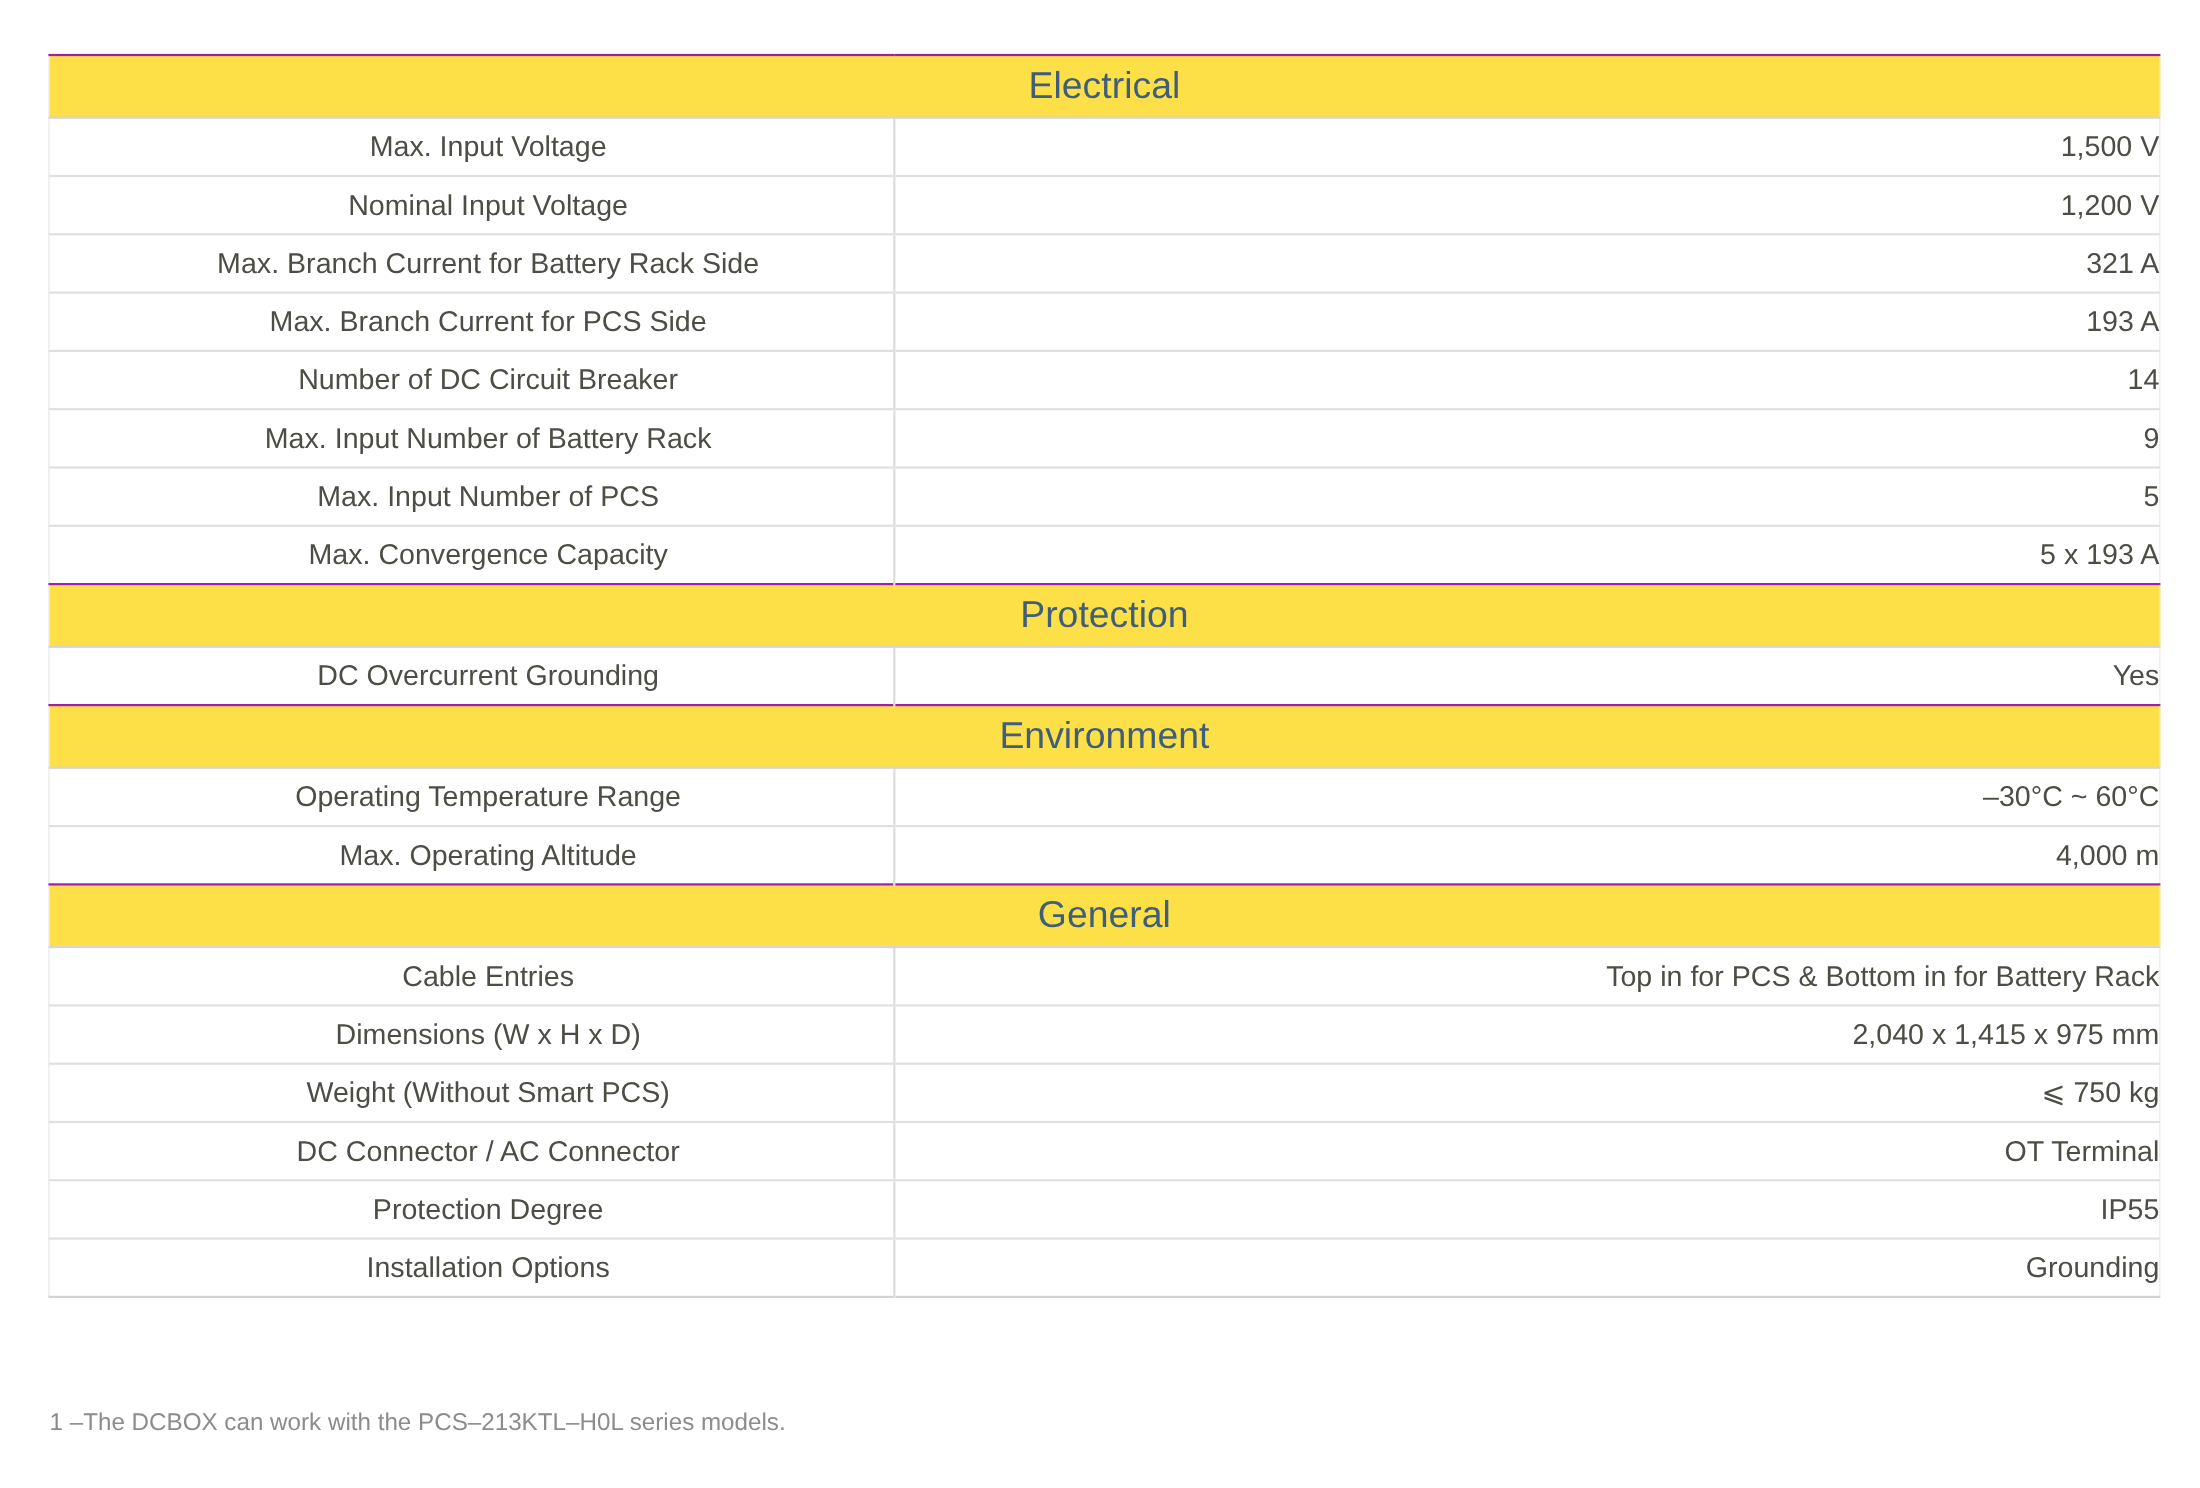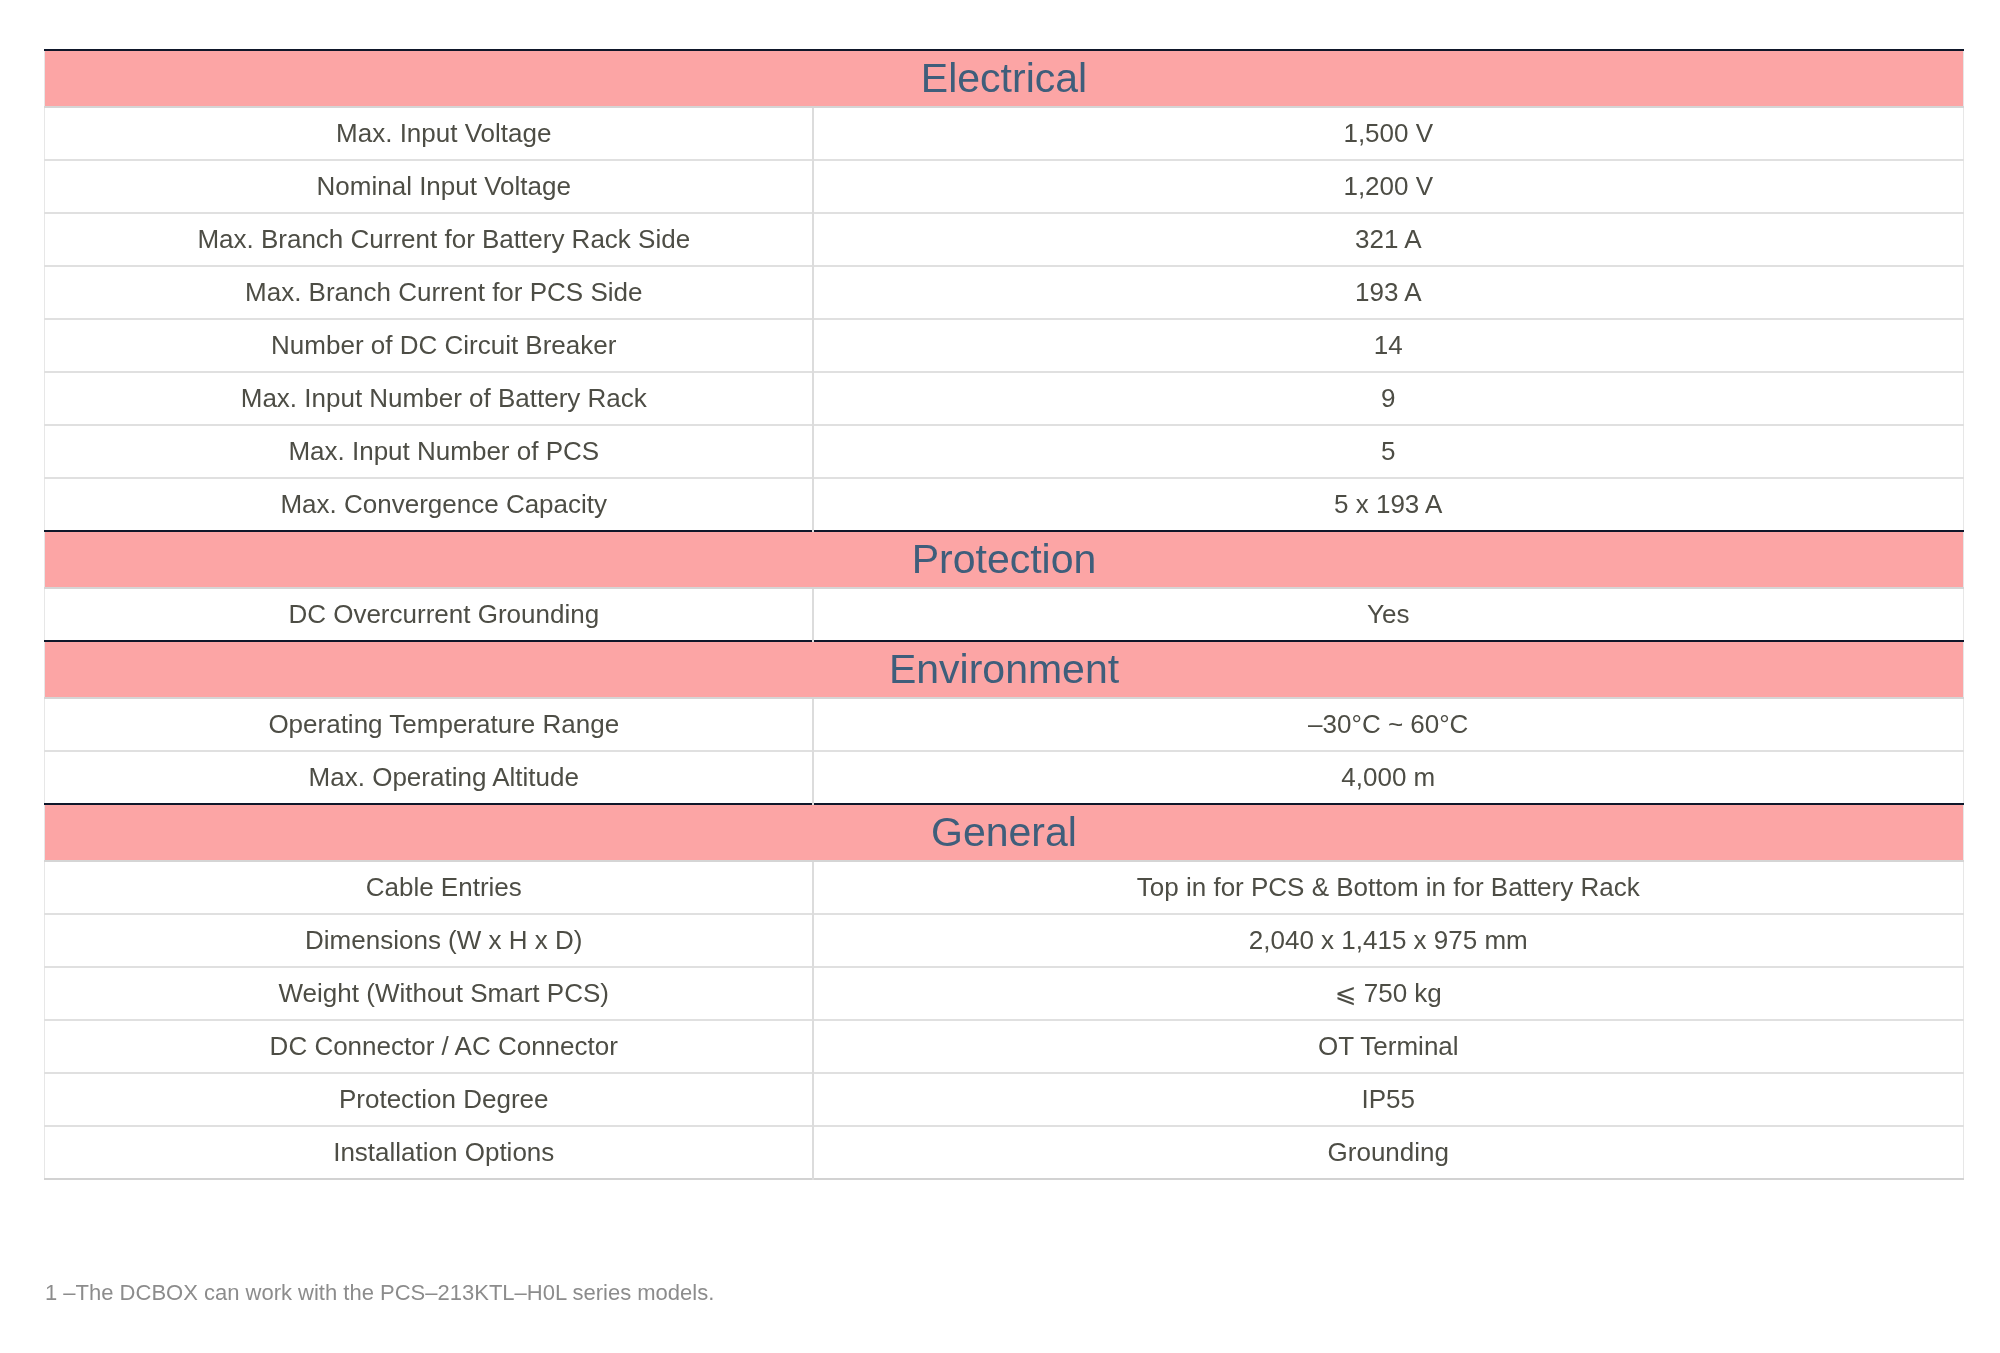--- a/index.html
+++ b/index.html
@@ -27,46 +27,46 @@
     border-top: 2px solid #c9c9c9;
     border-bottom: 2px solid #d2d2d2;
     border-left: 1px solid #e7e7e7;
     border-right: 1px solid #e7e7e7;
   }
   col.c-label { width: 768px; }
   col.c-value { width: 1151px; }
 
   tr.section-row { height: 57px; }
   td.section-title {
-    background: #fca5a5;
+    background: #fde047;
     color: #3f5e7b;
-    font-size: 41px;
+    font-size: 34px;
     text-align: center;
     vertical-align: middle;
-    border-top: 2px solid #0f172a;
+    border-top: 2px solid #a21caf;
     border-bottom: 2px solid #d5d5d5;
     padding: 0;
   }
 
   tr.data-row { height: 53px; }
   td.label-cell {
     color: #4d4d45;
     font-size: 26px;
     text-align: center;
     vertical-align: middle;
     padding: 0 0 0 31px;
     border-right: 2px solid #dcdcdc;
     border-top: 2px solid #e0e0e0;
     white-space: nowrap;
     overflow: hidden;
   }
   td.value-cell {
     color: #4d4d45;
     font-size: 26px;
-    text-align: center;
+    text-align: right;
     vertical-align: middle;
     padding: 0;
     border-top: 2px solid #e0e0e0;
     white-space: nowrap;
     overflow: hidden;
   }
   .footnote {
     position: absolute;
     left: 45px;
     top: 1278px;

